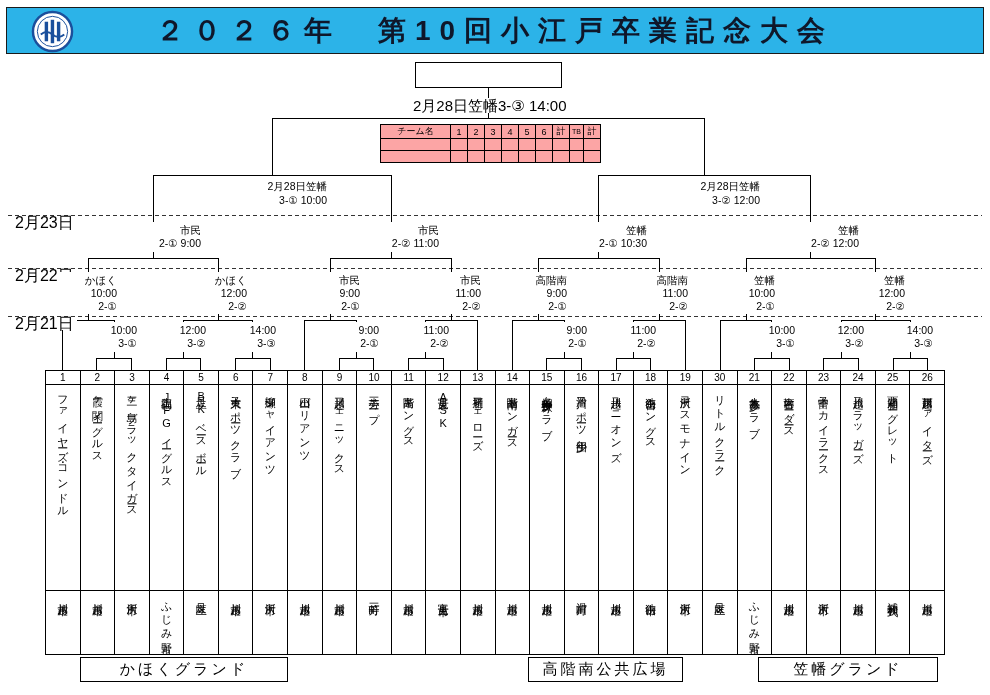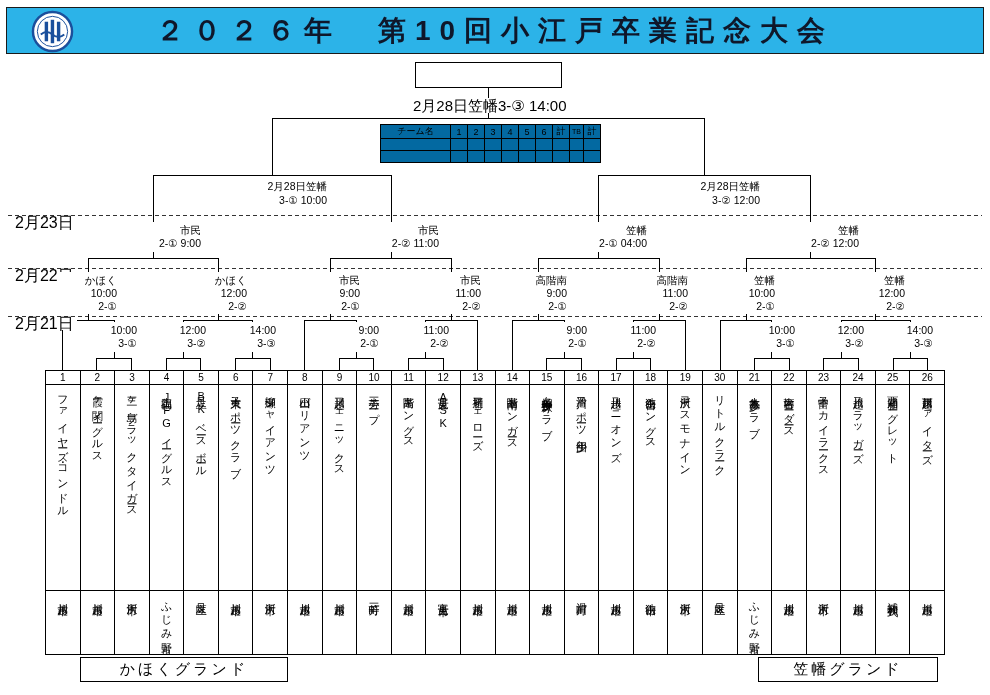--- a/index.html
+++ b/index.html
@@ -32,21 +32,21 @@
   .mlabel div { line-height:13px; white-space:nowrap; }
   .sf  { top:179px; width:110px; height:29px; }
   .sf div { line-height:14px; }
   .r3  { top:222px; width:96px;  height:30px; padding-top:2px; }
   .r2  { top:272px; width:58px;  height:42px; padding-top:2px; }
   .r1  { top:322px; width:46px;  height:30px; padding-top:2px; }
   .date-label { position:absolute; left:12px; background:#fff; padding:0 3px;
     font-size:16px; line-height:13px; }
   
   .score-table { position:absolute; left:380px; top:124px; border-collapse:collapse;
-    font-size:9px; background:#0369a1; }
+    font-size:9px; background:#fca5a5; }
   .score-table th, .score-table td { border:1px solid #000; text-align:center;
     padding:0; height:12px; font-weight:normal; }
   .score-table th.name-col { width:70px; }
   .score-table th.num-col { width:17px; }
   .score-table th.tb-col { width:14px; font-size:7px; }
   
   .teams { position:absolute; left:45px; top:370px; width:900px; height:285px;
     display:flex; border:1px solid #000; background:#fff; }
   .team-col { flex:1; min-width:0; display:flex; flex-direction:column;
     border-left:1px solid #000; }
@@ -173,21 +173,21 @@
   <div class="mlabel r3" style="left:105px;">
     <div>市民</div>
     <div>2-① 9:00</div>
   </div>
   <div class="mlabel r3" style="left:343px;">
     <div>市民</div>
     <div>2-② 11:00</div>
   </div>
   <div class="mlabel r3" style="left:551px;">
     <div>笠幡</div>
-    <div>2-① 04:00</div>
+    <div>2-① 10:30</div>
   </div>
   <div class="mlabel r3" style="left:763px;">
     <div>笠幡</div>
     <div>2-② 12:00</div>
   </div>
 
   <div class="mlabel r2" style="left:59px;">
     <div>かほく</div>
     <div>10:00</div>
     <div>2-①</div>
@@ -525,15 +525,16 @@
       <div class="team-name">
           <span>川越西ファイターズ</span>
         </div>
       <div class="team-city">
           <span>川越市</span>
         </div>
     </div>
   </div>
 
   <div class="ground" style="left:80px; width:208px;">かほくグランド</div>
+  <div class="ground" style="left:528px; width:155px;">高階南公共広場</div>
   <div class="ground" style="left:733px; width:180px;margin-left:25px;">笠幡グランド</div>
 
 </div>
 
 </body></html>

